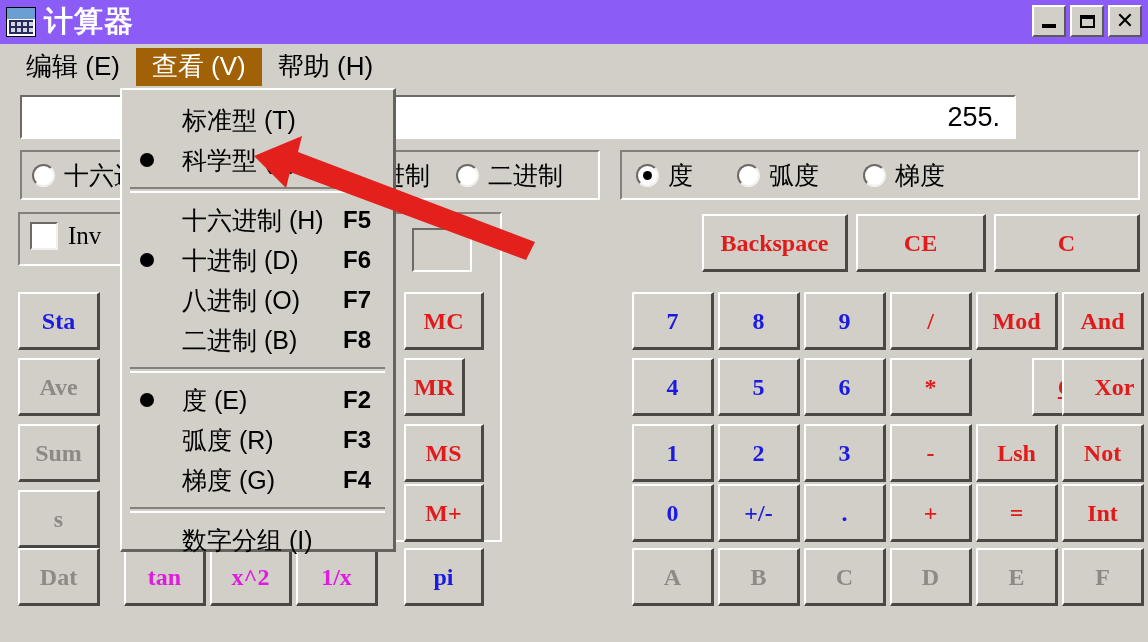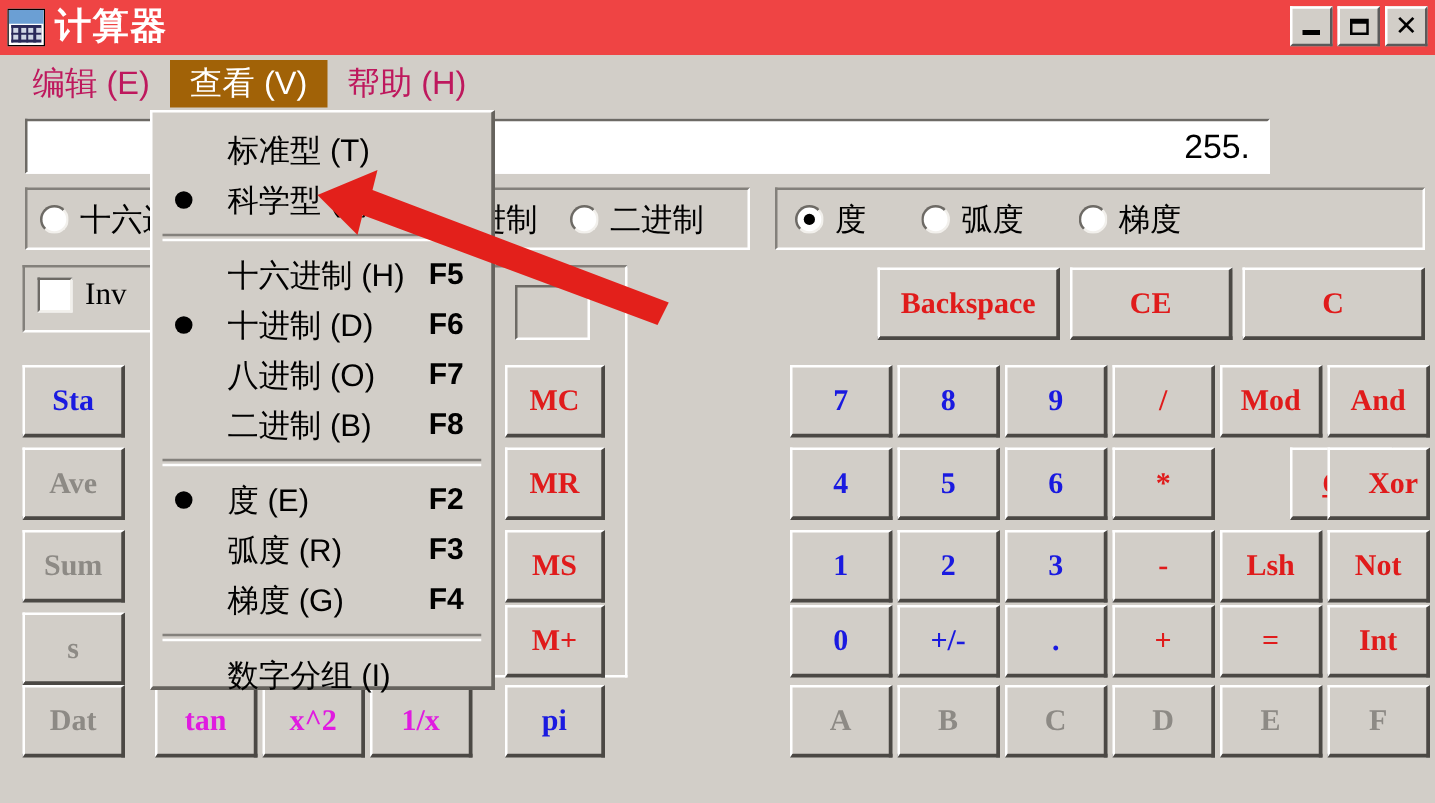--- a/index.html
+++ b/index.html
@@ -7,21 +7,21 @@
     width:1148px;height:642px;overflow:hidden;
     background:#d2cec8;
     font-family:"Liberation Sans","DejaVu Sans",sans-serif;
     -webkit-font-smoothing:none;
   }
   #app{position:relative;width:1148px;height:642px;background:#d2cec8;}
 
   
   .titlebar{
     position:absolute;left:0;top:0;width:1148px;height:44px;
-    background:#ef4444;
+    background:#8b5cf6;
     display:flex;align-items:center;
   }
   .title-icon{
     width:30px;height:30px;margin-left:6px;margin-right:8px;
     background:#ffffff;border:1px solid #000;
     box-sizing:border-box;position:relative;overflow:hidden;flex:0 0 auto;
   }
   .title-icon .sky{position:absolute;left:0;top:0;right:0;height:40%;background:#6b9fd4;}
   .title-icon .grid{position:absolute;left:2px;top:42%;right:2px;bottom:2px;
     background:
@@ -44,21 +44,21 @@
   .win-btn .max-glyph{width:15px;height:13px;border:2px solid #000;border-top-width:4px;box-sizing:border-box;}
   .win-btn .close-glyph{font-size:22px;font-weight:bold;line-height:20px;}
 
   
   .menubar{
     position:absolute;left:0;top:44px;width:1148px;height:46px;
     background:#d2cec8;display:flex;align-items:center;padding-left:10px;
     box-sizing:border-box;
   }
   .menu-item{
-    font-size:26px;color:#be185d;padding:5px 16px 7px 16px;line-height:1;
+    font-size:26px;color:#000000;padding:5px 16px 7px 16px;line-height:1;
     white-space:nowrap;
   }
   .menu-item.active{background:#a16207;color:#ffffff;}
 
   
   .display{
     position:absolute;left:20px;top:95px;width:996px;height:44px;
     background:#ffffff;
     border-top:2px solid #6d6a65;border-left:2px solid #6d6a65;
     border-right:2px solid #ffffff;border-bottom:2px solid #ffffff;
@@ -244,21 +244,21 @@
   <div class="btn dis" style="left:18px;top:358px;width:82px;height:58px;">Ave</div>
   <div class="btn dis" style="left:18px;top:424px;width:82px;height:58px;">Sum</div>
   <div class="btn dis" style="left:18px;top:490px;width:82px;height:58px;">s</div>
   <div class="btn dis" style="left:18px;top:548px;width:82px;height:58px;">Dat</div>
 
   <div class="btn fn" style="left:124px;top:548px;width:82px;height:58px;">tan</div>
   <div class="btn fn" style="left:210px;top:548px;width:82px;height:58px;">x^2</div>
   <div class="btn fn" style="left:296px;top:548px;width:82px;height:58px;">1/x</div>
 
   <div class="btn op" style="left:404px;top:292px;width:80px;height:58px;">MC</div>
-  <div class="btn op" style="left:404px;top:358px;width:80px;height:58px;">MR</div>
+  <div class="btn op" style="left:404px;top:358px;width:61px;height:58px;">MR</div>
   <div class="btn op" style="left:404px;top:424px;width:80px;height:58px;">MS</div>
   <div class="btn op" style="left:404px;top:484px;width:80px;height:58px;">M+</div>
   <div class="btn num" style="left:404px;top:548px;width:80px;height:58px;">pi</div>
 
   <div class="btn op" style="left:702px;top:214px;width:146px;height:58px;">Backspace</div>
   <div class="btn op" style="left:856px;top:214px;width:130px;height:58px;">CE</div>
   <div class="btn op" style="left:994px;top:214px;width:146px;height:58px;">C</div>
 
   <div class="btn num" style="left:632px;top:292px;width:82px;height:58px;">7</div>
   <div class="btn num" style="left:718px;top:292px;width:82px;height:58px;">8</div>

